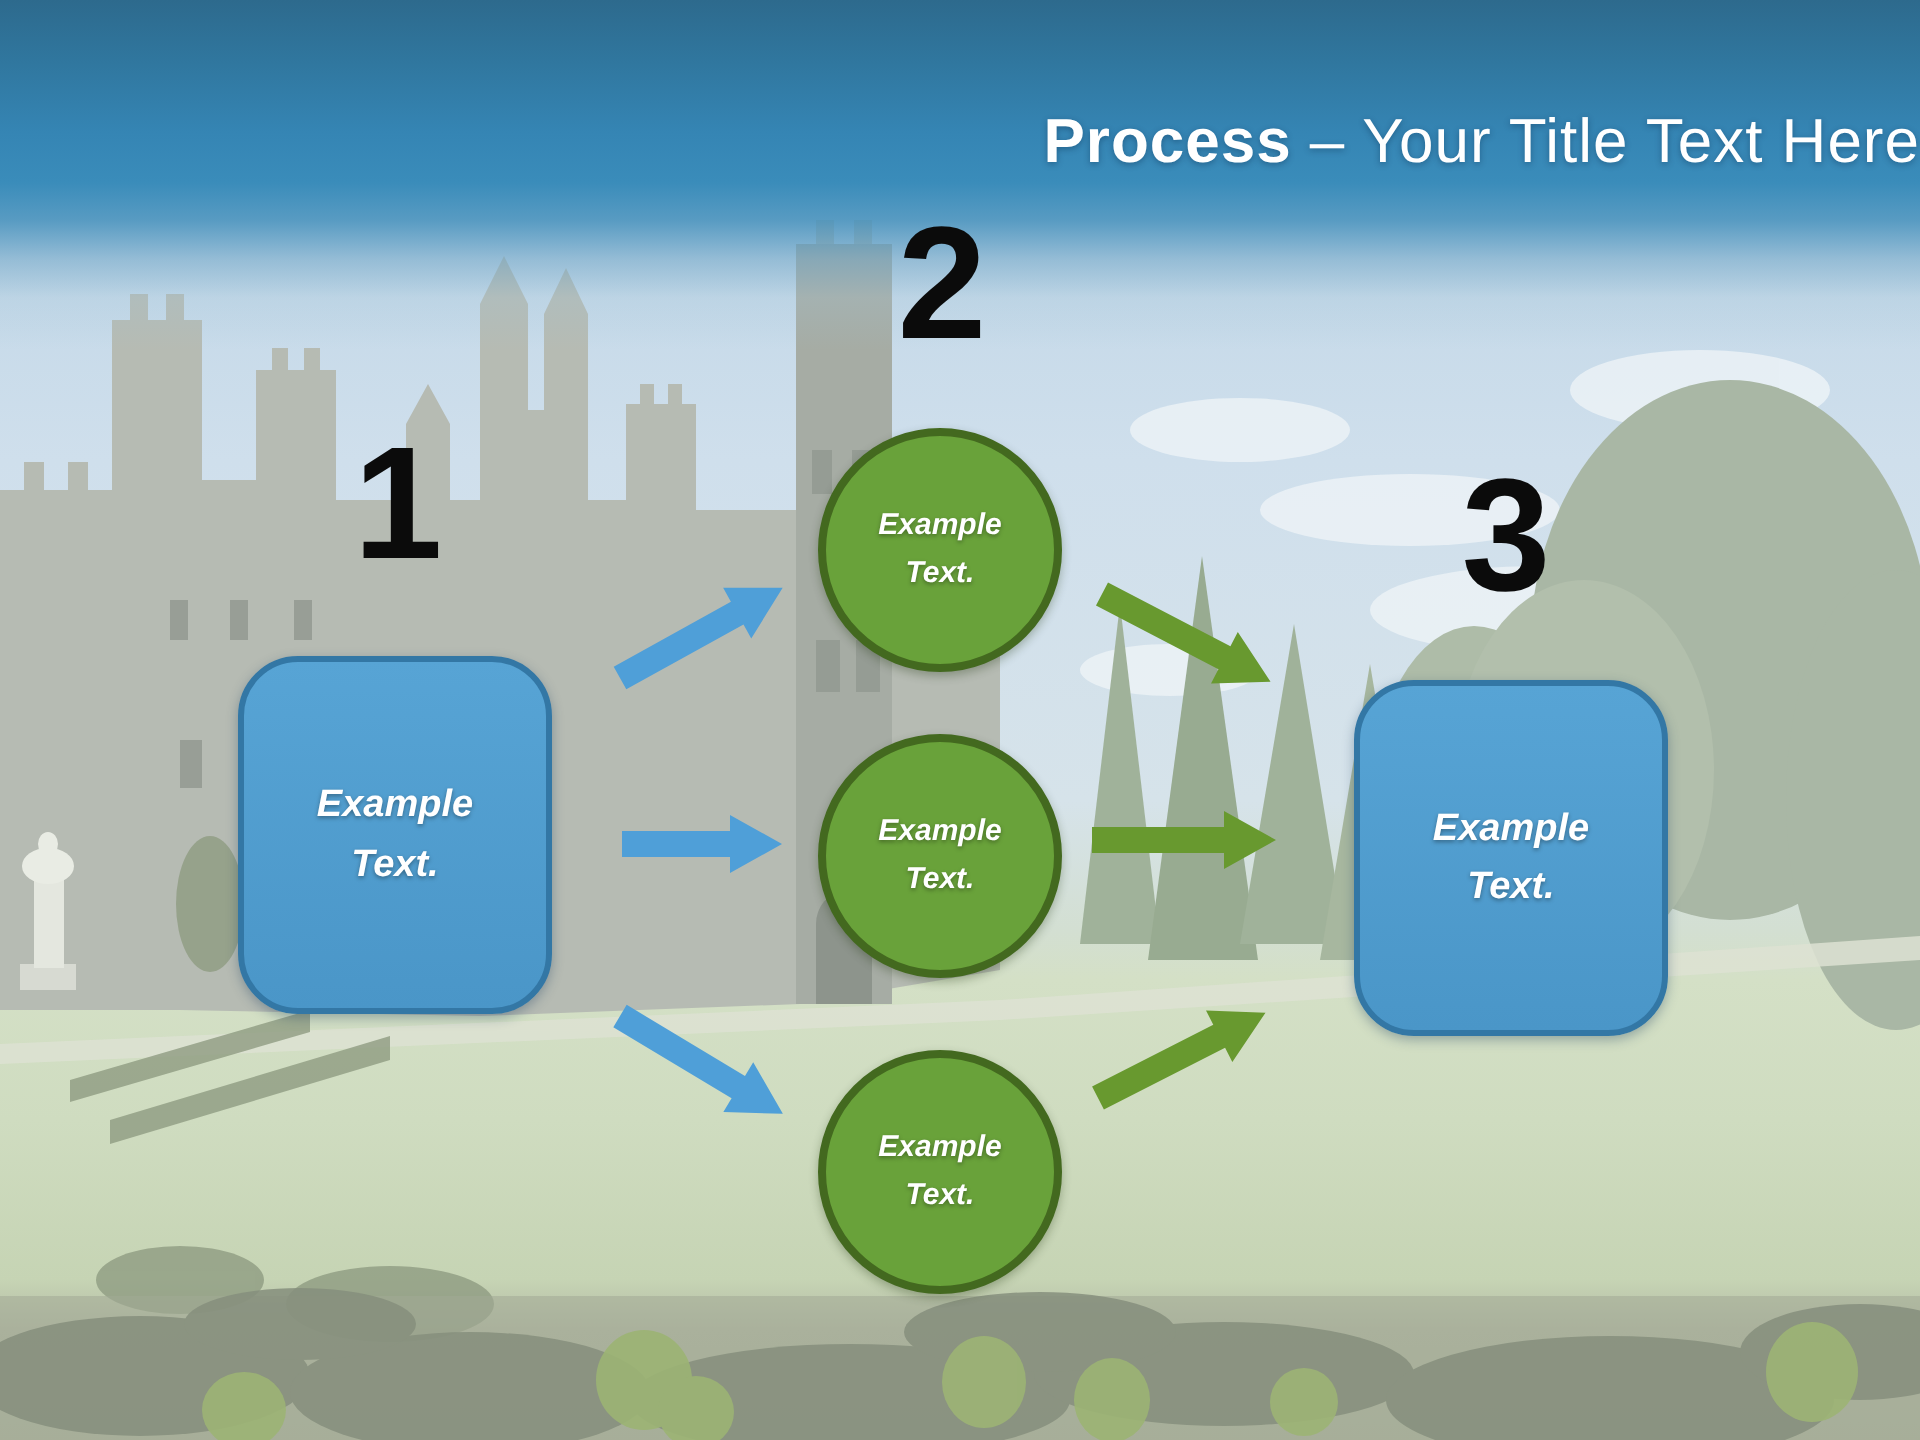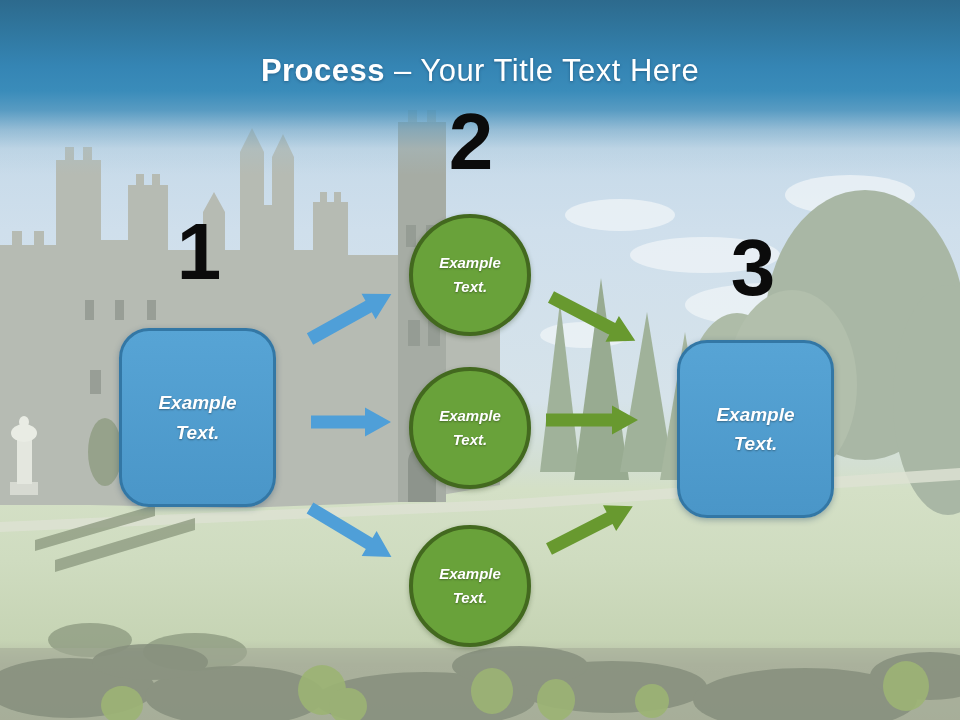--- a/index.html
+++ b/index.html
@@ -14,21 +14,21 @@
   .bg-art{position:absolute;inset:0;width:100%;height:100%;}
   .header-grad{
     position:absolute;top:0;left:0;width:100%;height:175px;
     background:linear-gradient(180deg,
       #2d6a8d 0%,#30779f 18%,#3585b4 38%,#3a8cba 52%,
       rgba(70,145,188,0.85) 63%,rgba(110,165,198,0.55) 74%,
       rgba(160,195,215,0.25) 85%,rgba(200,220,232,0) 100%);
   }
   .title{
     position:absolute;top:53px;left:0;width:100%;margin:0;
-    text-align:center;font-size:31px;font-weight:400;color:#ffffff;
+    text-align:right;font-size:31px;font-weight:400;color:#ffffff;
     text-shadow:0 1px 3px rgba(0,30,60,0.35);letter-spacing:0.5px;
   }
   .title .t-bold{font-weight:700;margin-right:9px;}
   .num{
     position:absolute;width:140px;text-align:center;line-height:1;
     font-size:80px;font-weight:700;color:#0b0b0b;letter-spacing:-2px;
   }
   .num1{left:128px;top:212px;}
   .num2{left:400px;top:102px;}
   .num3{left:682px;top:228px;}

